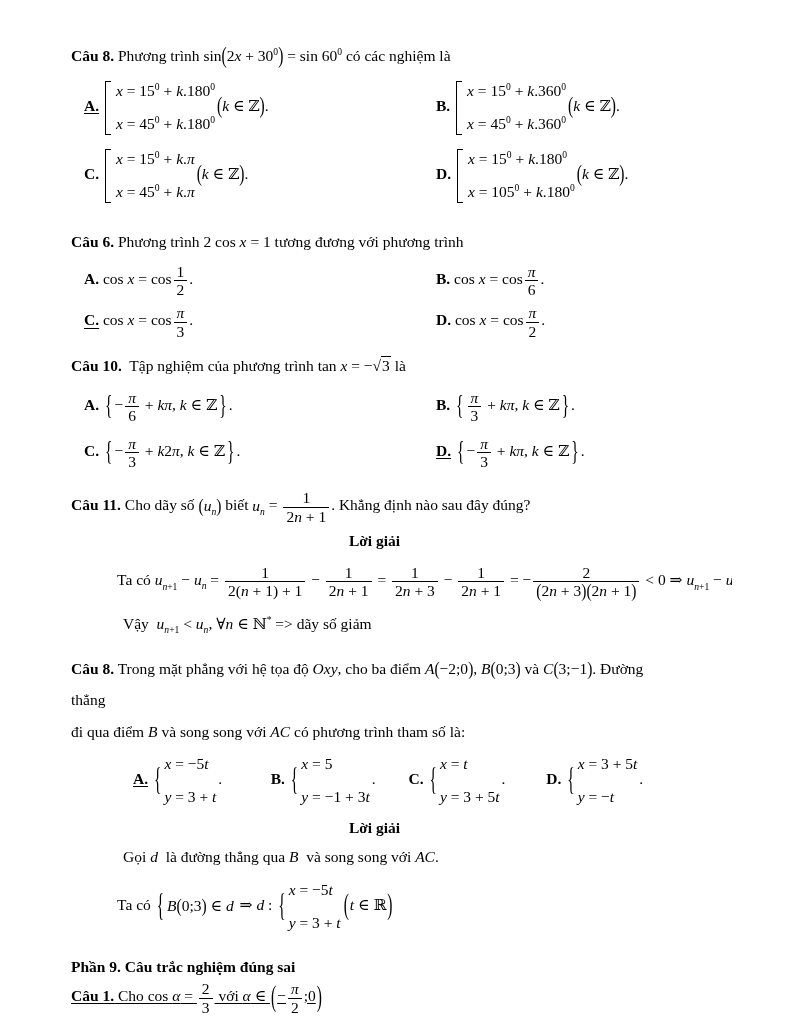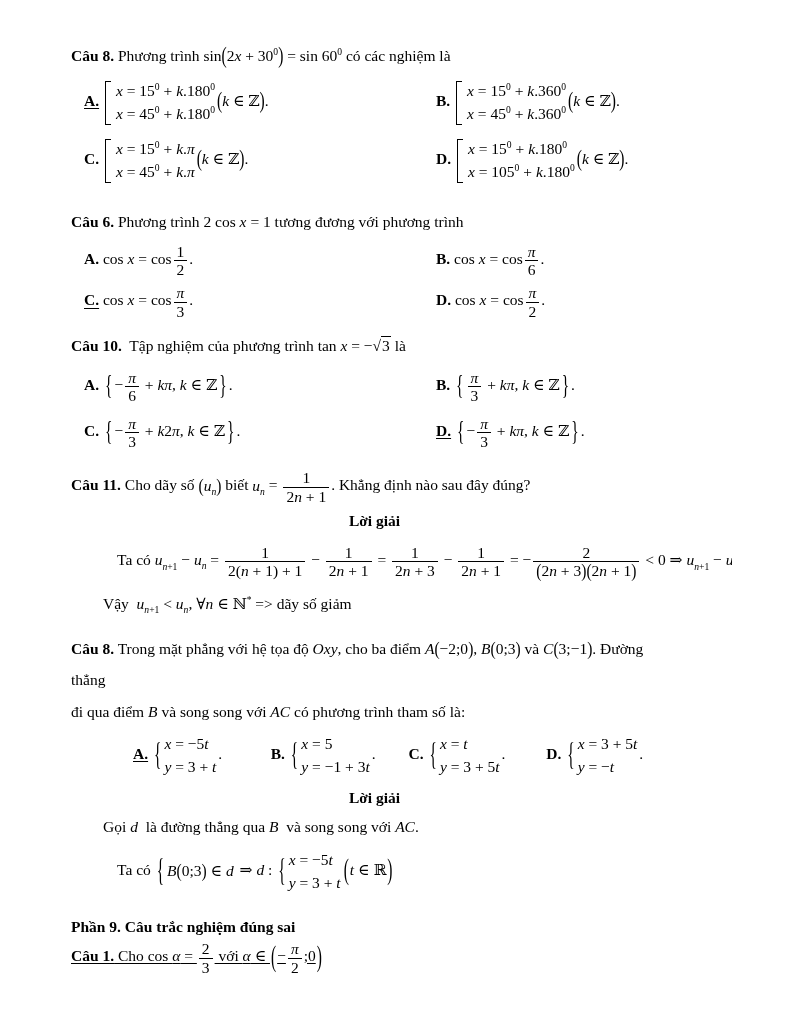--- a/index.html
+++ b/index.html
@@ -22,21 +22,21 @@
   sub { font-size:62%; line-height:0; }
   .ul { text-decoration:underline; text-underline-offset:2px; }
 
   
   .frac { display:inline-block; text-align:center; vertical-align:middle; margin:0 2px; line-height:1.12; }
   .frac .num { display:block; padding:0 3px; }
   .frac .den { display:block; border-top:1.2px solid #000; padding:0 3px; }
 
   
   .sys { display:inline-flex; align-items:center; vertical-align:middle; margin:0 2px; }
-  .sys .rows { display:inline-flex; flex-direction:column; row-gap:2px; text-align:left; }
+  .sys .rows { display:inline-flex; flex-direction:column; row-gap:12px; text-align:left; }
   .sqb { align-self:stretch; width:5px; border-left:1.6px solid #000; border-top:1.6px solid #000; border-bottom:1.6px solid #000; margin-right:5px; }
   .cbr { display:inline-block; transform:scaleY(2.05); transform-origin:center; margin-right:3px; font-weight:400; }
 
   
   .p13 { display:inline-block; transform:scaleY(1.25); transform-origin:center; }
   .p14 { display:inline-block; transform:scaleY(1.45); transform-origin:center; }
   .p20 { display:inline-block; transform:scaleY(1.85); transform-origin:center; margin:0 1px; }
   .br  { display:inline-block; transform:scaleY(1.8); transform-origin:center; margin:0 2px; }
 
   
@@ -62,21 +62,21 @@
   .sec-q10 { margin-top:13px; }
   .sec-q11 { margin-top:14px; }
   .sec-q12 { margin-top:18px; }
   .sec-p2  { margin-top:24px; }
 
   .stem { margin-bottom:7px; }
   .stem-tight { margin-bottom:4px; }
   .stem-q12 { line-height:2.05; margin-bottom:2px; }
 
   .sol-label { text-align:center; font-weight:bold; margin:6px 0 4px; }
-  .sol-line { margin:8px 0 8px 32px; white-space:nowrap; }
+  .sol-line { margin:8px 0 8px 52px; white-space:nowrap; }
   .sol-line-tall { margin:12px 0 14px 46px; white-space:nowrap; }
 
   .part-heading { font-weight:bold; }
   .q1-line { margin-top:2px;text-decoration:underline; }
 </style>
 </head>
 <body>
 
 <div class="page">
 

